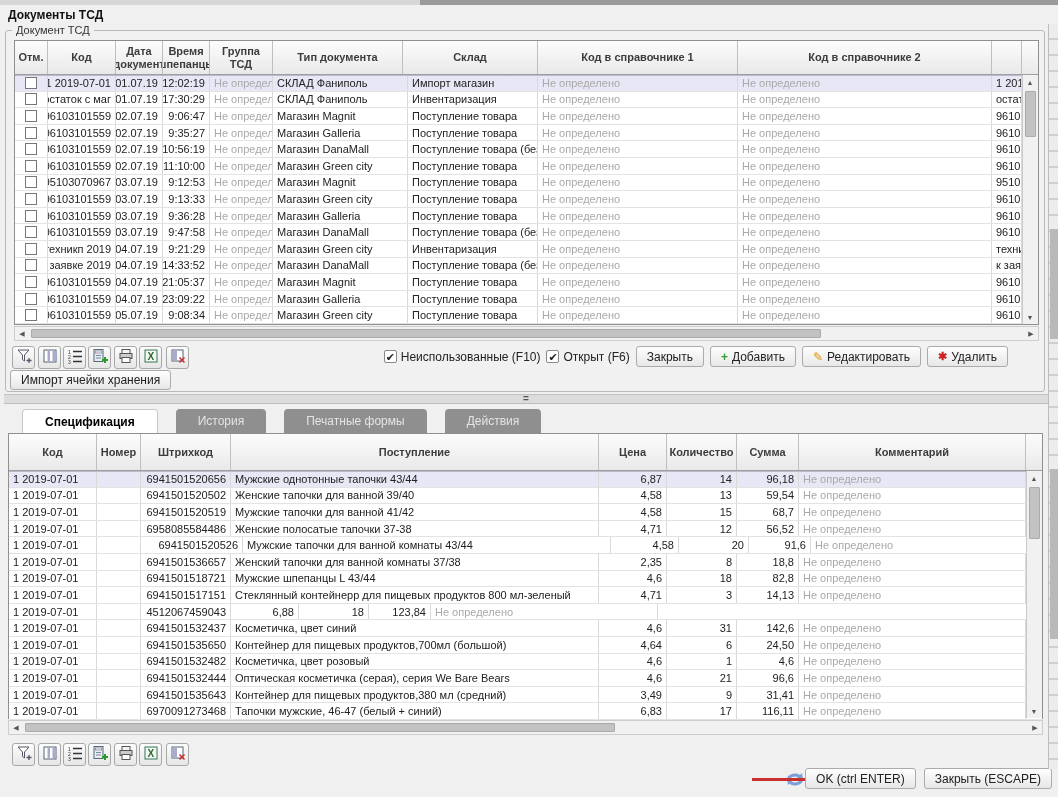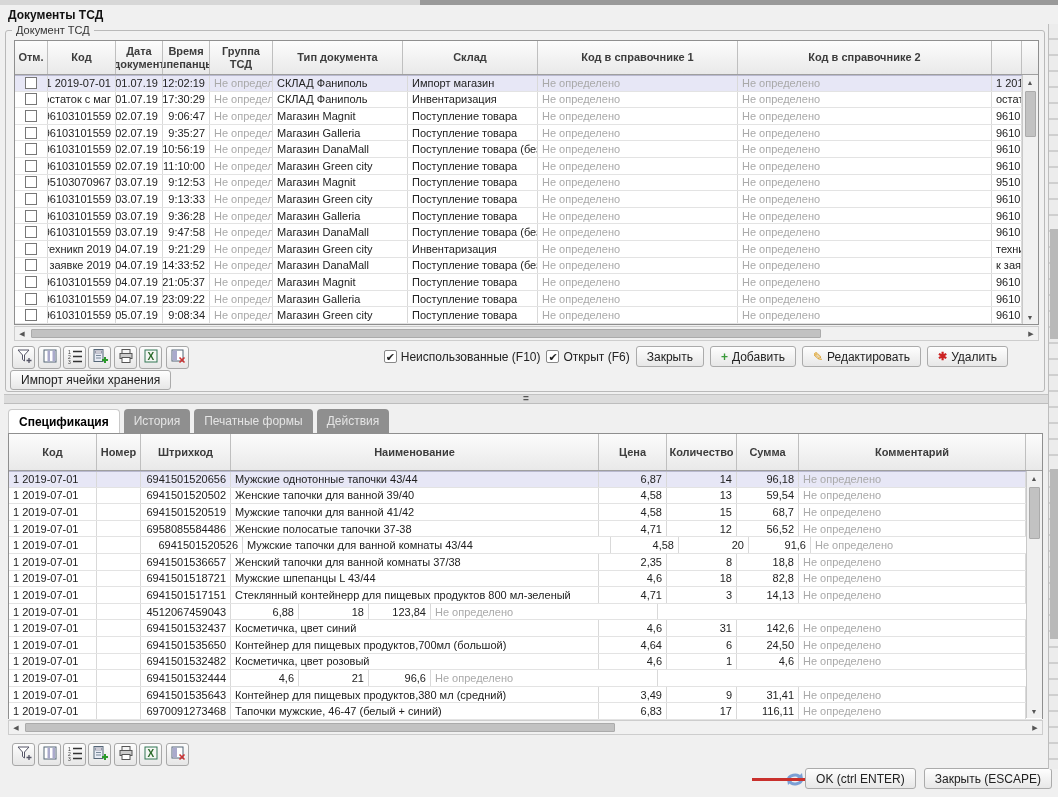--- a/index.html
+++ b/index.html
@@ -49,21 +49,21 @@
   .btn .del { color:#cc2222; font-weight:bold; font-size:11px; }
 
   .import-btn { position:absolute; left:10px; top:370px; height:20px; }
 
   .splitter { position:absolute; left:4px; top:394px; width:1044px; height:10px; background:#dcdcdc;
       border-top:1px solid #c2c2c2; border-bottom:1px solid #bdbdbd; display:flex; align-items:center; justify-content:center; }
   .splitter .grip { font-size:10px; font-weight:bold; color:#555; line-height:6px; letter-spacing:0; }
 
   
   .tabbar { position:absolute; left:8px; top:409px; display:flex; gap:4px; height:24px; }
-  .tab { font-size:12px; padding:4px 10px; background:#8f8f8f; color:#e4e4e4; border-radius:4px 4px 0 0; display:flex; align-items:center; }
+  .tab { font-size:12px; padding:4px 22px; background:#8f8f8f; color:#e4e4e4; border-radius:4px 4px 0 0; display:flex; align-items:center;margin-left:14px; }
   .tab.active { background:#fff; color:#000; font-weight:bold; border:1px solid #c9c9c9; border-bottom:none; }
 
   
   .footer { position:absolute; right:6px; top:768px; display:flex; gap:8px; align-items:center; }
   .red-arrow-line { position:absolute; left:752px; top:778px; width:76px; height:3px; background:#c9302c; }
   .red-arrow-head { position:absolute; left:826px; top:771px; width:0; height:0;
       border-top:8px solid transparent; border-bottom:8px solid transparent; border-left:14px solid #c9302c; }
   .refresh-wrap { position:absolute; left:784px; top:770px; width:22px; height:18px; }
 
   .right-sliver { position:absolute; left:1048px; top:24px; width:10px; height:745px; background:#ececec;
@@ -413,21 +413,21 @@
       <div class="tab">История</div>
       <div class="tab">Печатные формы</div>
       <div class="tab">Действия</div>
     </div>
 
   <div class="tbl" style="left:8px; top:433px; width:1035px; height:286px;">
     <div class="thead" id="specHead" style="height:37px;">
         <div class="th" style="width: 88px;">Код</div>
         <div class="th" style="width: 44px;">Номер</div>
         <div class="th" style="width: 90px;">Штрихкод</div>
-        <div class="th" style="width: 368px;">Наименование</div>
+        <div class="th" style="width: 368px;">Поступление</div>
         <div class="th" style="width: 68px;">Цена</div>
         <div class="th" style="width: 70px;">Количество</div>
         <div class="th" style="width: 62px;">Сумма</div>
         <div class="th" style="width: 227px;">Комментарий</div>
       </div>
     <div class="tbody" id="specBody">
         <div class="tr sel">
           <div class="td a-l" style="width: 88px;">1 2019-07-01</div>
           <div class="td a-l" style="width: 44px;"></div>
           <div class="td a-r" style="width: 90px;">6941501520656</div>
@@ -543,20 +543,21 @@
           <div class="td a-l" style="width: 368px;">Косметичка, цвет розовый</div>
           <div class="td a-r" style="width: 68px;">4,6</div>
           <div class="td a-r" style="width: 70px;">1</div>
           <div class="td a-r" style="width: 62px;">4,6</div>
           <div class="td a-l undef" style="width: 227px;">Не определено</div>
         </div>
         <div class="tr">
           <div class="td a-l" style="width: 88px;">1 2019-07-01</div>
           <div class="td a-l" style="width: 44px;"></div>
           <div class="td a-r" style="width: 90px;">6941501532444</div>
+          <div class="td a-l" style="width: 368px;">Оптическая косметичка (серая), серия We Bare Bears</div>
           <div class="td a-r" style="width: 68px;">4,6</div>
           <div class="td a-r" style="width: 70px;">21</div>
           <div class="td a-r" style="width: 62px;">96,6</div>
           <div class="td a-l undef" style="width: 227px;">Не определено</div>
         </div>
         <div class="tr">
           <div class="td a-l" style="width: 88px;">1 2019-07-01</div>
           <div class="td a-l" style="width: 44px;"></div>
           <div class="td a-r" style="width: 90px;">6941501535643</div>
           <div class="td a-l" style="width: 368px;">Контейнер для пищевых продуктов,380 мл (средний)</div>

